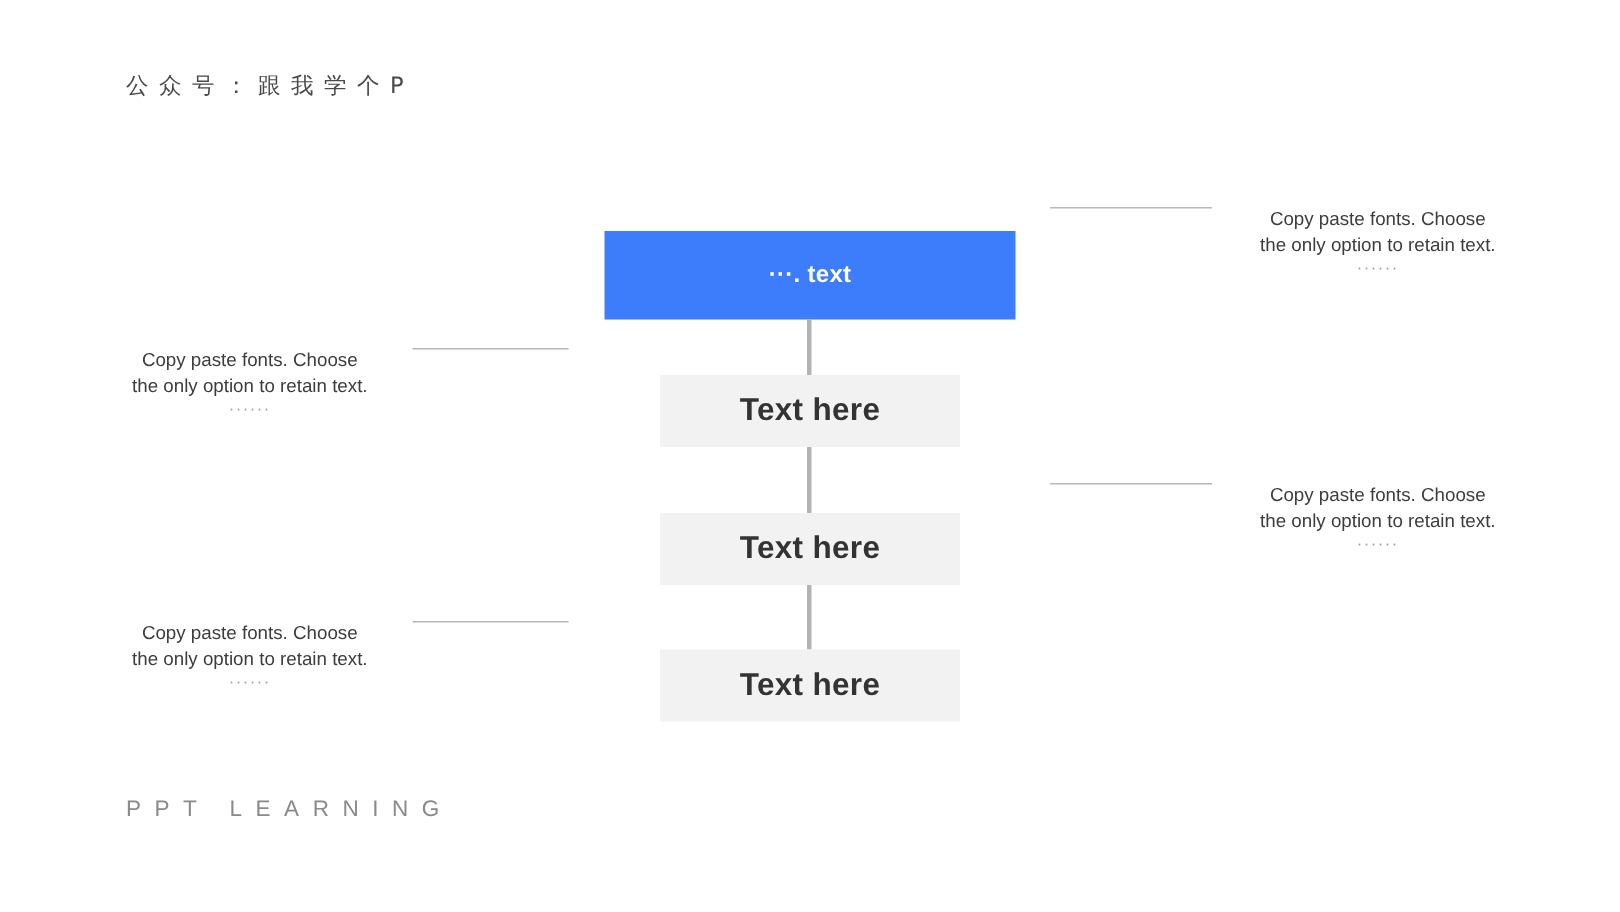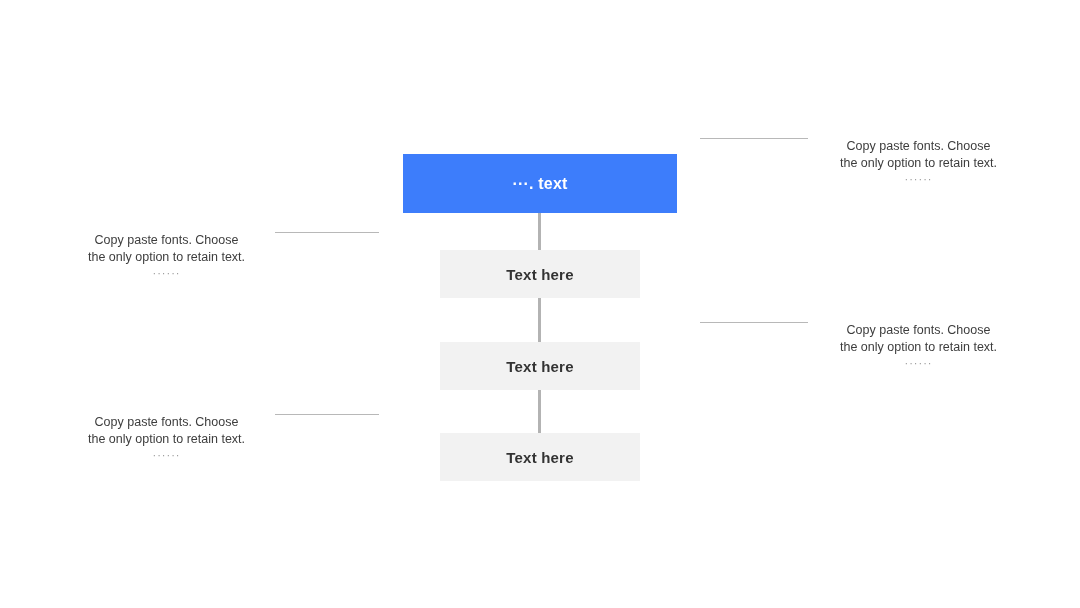--- a/index.html
+++ b/index.html
@@ -58,21 +58,21 @@
   .node {
     position: absolute;
     display: flex;
     align-items: center;
     justify-content: center;
     box-sizing: border-box;
   }
 
   .node-label {
     font-weight: bold;
-    font-size: 15px;
+    font-size: 21px;
     letter-spacing: 0.2px;
     white-space: nowrap;
   }
 
   .node-primary {
     left: 403px;
     top: 138px;
     width: 274px;
     height: 59px;
     background: #3d7dfb;
@@ -146,20 +146,21 @@
   .co-r1 { left: 700px; top: 138px; }
   .co-r2 { left: 700px; top: 322px; }
   .co-l1 { left: 88px; top: 232px; }
   .co-l2 { left: 88px; top: 414px; }
 </style>
 </head>
 <body>
 
 <div id="slide">
 
+  <div class="header-title">公众号：跟我学个P</div>
 
   <div class="flow">
 
     <div class="node node-primary">
       <span class="node-label">···. text</span>
     </div>
 
     <div class="v-connector vc-1"></div>
 
     <div class="node node-secondary node-s1">
@@ -208,14 +209,15 @@
 
   <div class="callout callout-left co-l2">
     <div class="callout-text">
       <div>Copy paste fonts. Choose</div>
       <div>the only option to retain text.</div>
       <div class="callout-dots">······</div>
     </div>
     <div class="leader-line"></div>
   </div>
 
+  <div class="footer-brand">PPT LEARNING</div>
 
 </div>
 
 </body></html>

